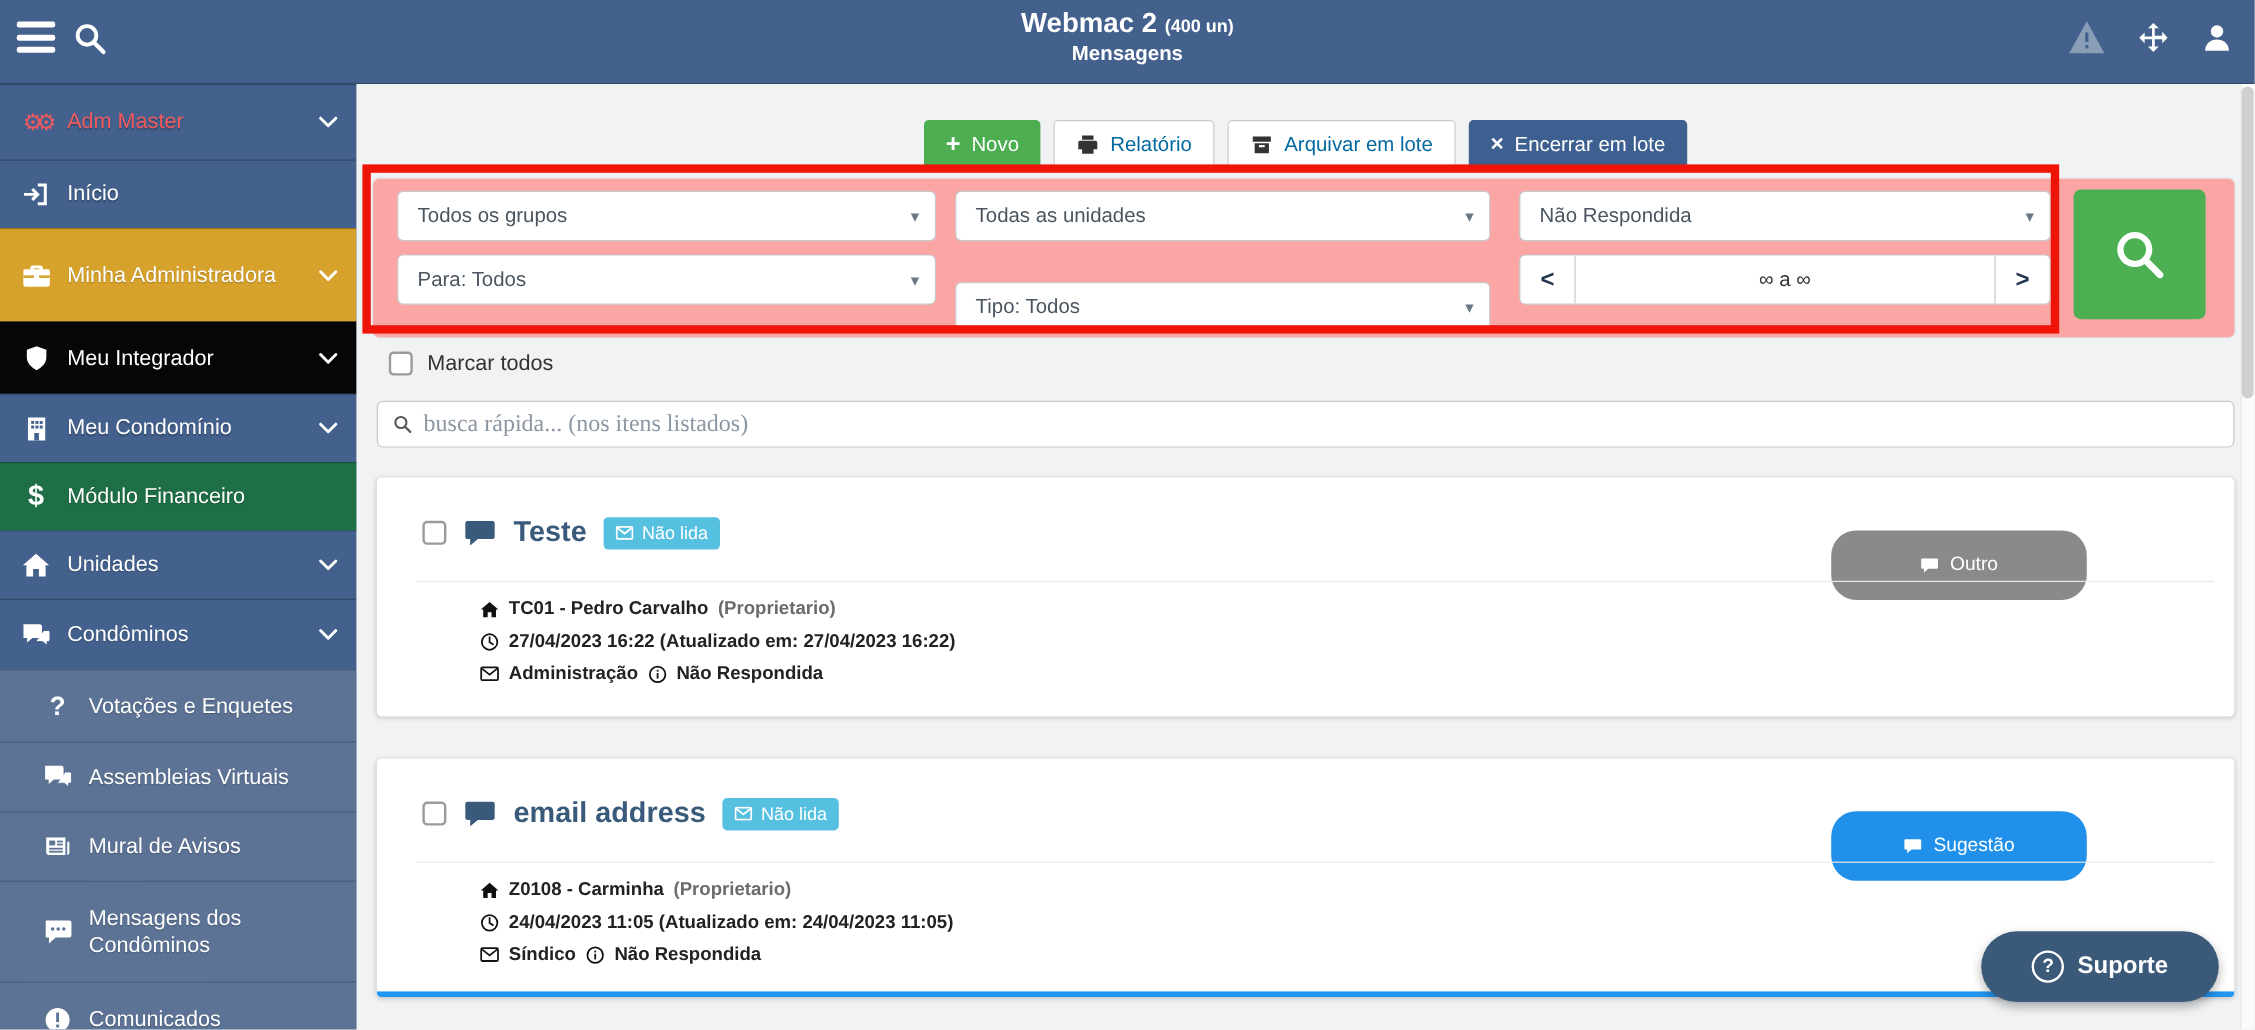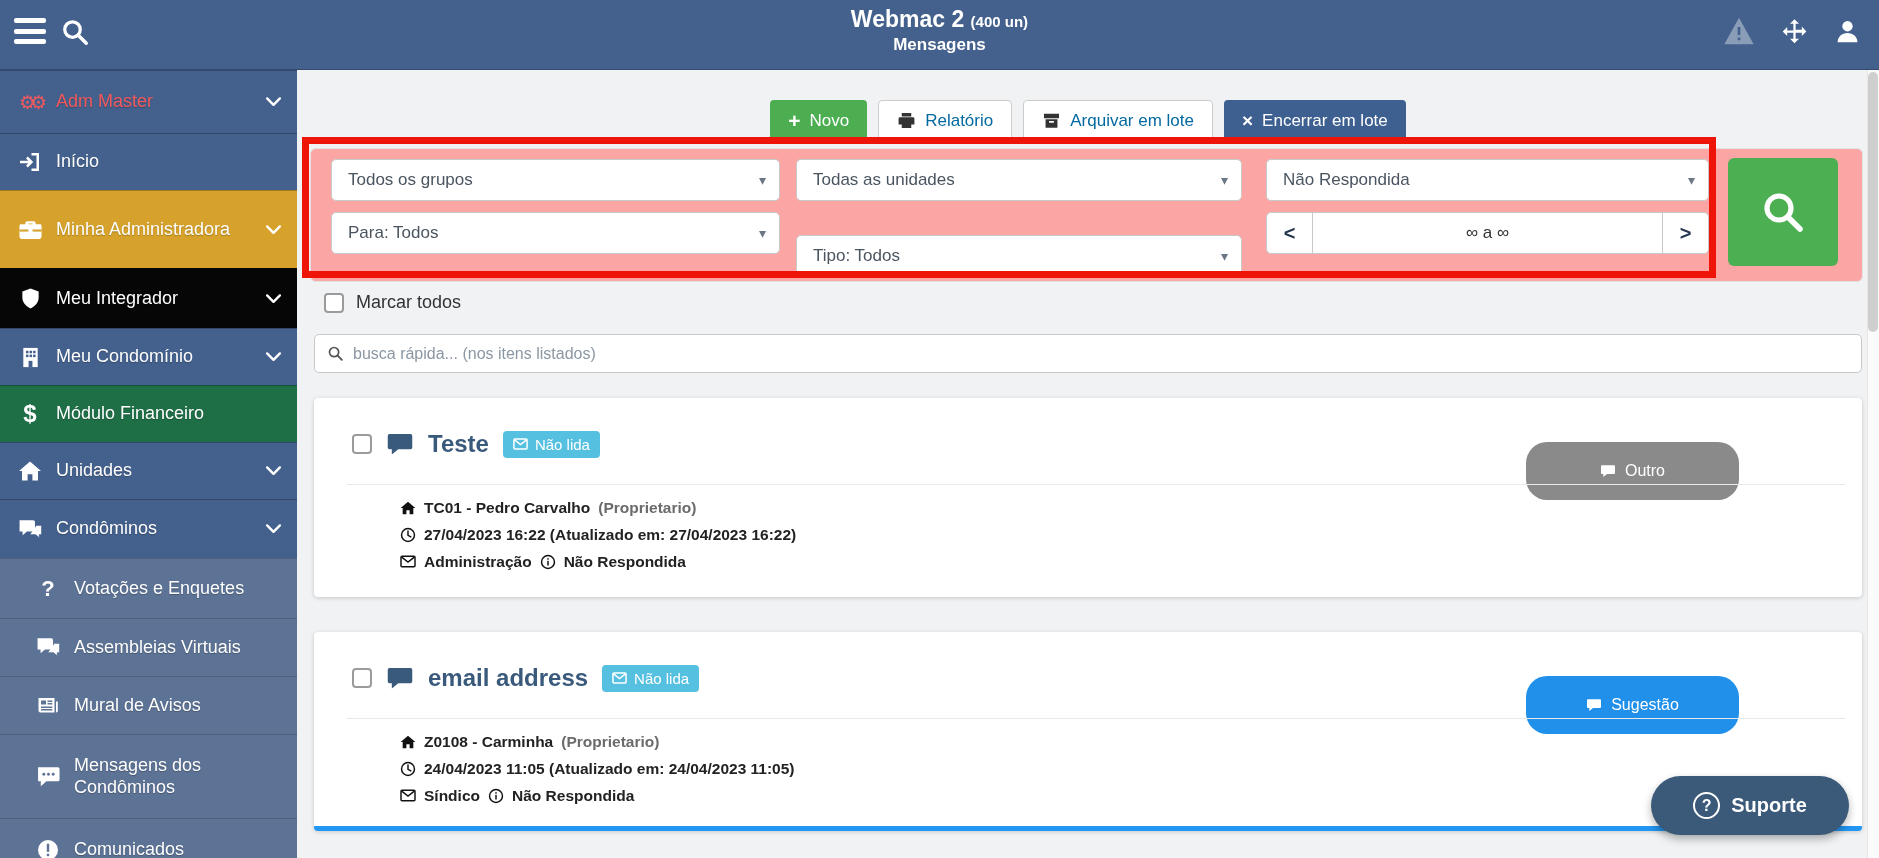--- a/index.html
+++ b/index.html
@@ -73,22 +73,22 @@
   .red-box { position:absolute; left:5px; top:67px; width:1414px; height:141px;
     border:7px solid #ee1508; z-index:40; pointer-events:none; }
 
   .select-all { position:absolute; left:27px; top:222px; display:flex; align-items:center; gap:12px; }
   .cbox { width:20px; height:20px; background:#fff; border:2px solid #9b9b9b; border-radius:4px; cursor:pointer; }
   .select-all .sl { font-size:18px; color:#333; }
 
   .quick-search { position:absolute; left:17px; top:264px; width:1548px; height:39px;
     background:#fff; border:1px solid #c9c9c9; border-radius:5px;
     display:flex; align-items:center; gap:9px; padding:0 12px; color:#444; }
-  .quick-search input { border:none; outline:none; flex:1; font-size:16px; color:#333;
-    font-family:Liberation Sans, sans-serif; }
+  .quick-search input { border:none; outline:none; flex:1; font-size:20px; color:#333;
+    font-family:Liberation Serif, serif; }
   .quick-search input::placeholder { color:#8b97a3; opacity:1; }
 
   .card { position:absolute; left:17px; width:1548px; height:199px; background:#fff;
     border-radius:4px; box-shadow:0 1px 4px rgba(0,0,0,.18); }
   .card1 { top:328px; }
   .card2 { top:562px; border-bottom:5px solid #2196f3; }
   .card-head { position:absolute; left:38px; top:32px; display:flex; align-items:center; gap:14px; }
   .bubble-big { color:#3a5a7c; }
   .card-title { font-size:24px; font-weight:bold; color:#3a5a7c; }
   .badge { display:inline-flex; align-items:center; gap:7px; background:#56c0e0; color:#fff;

